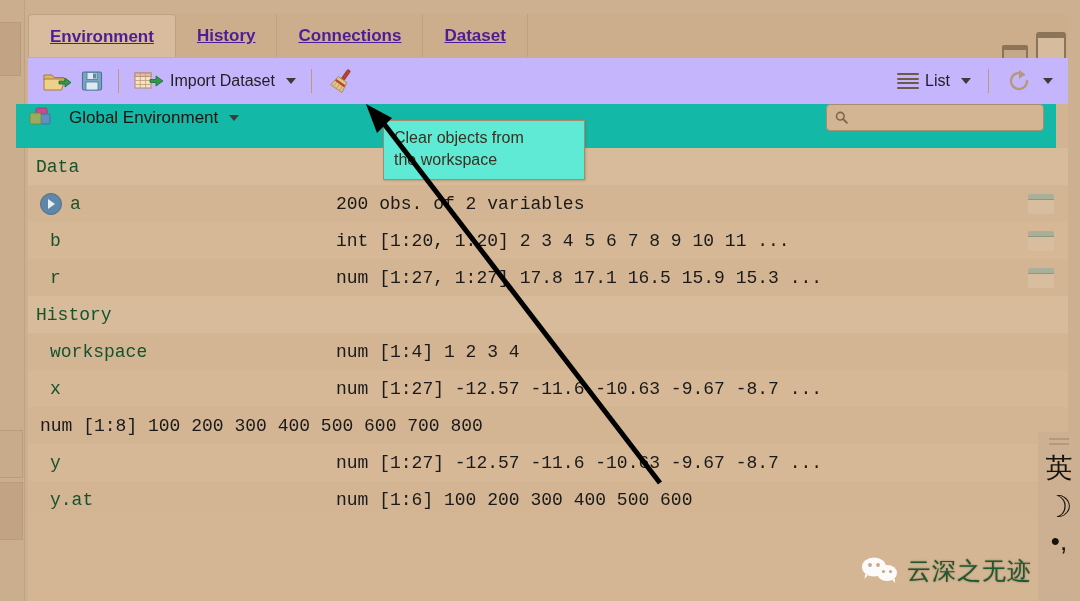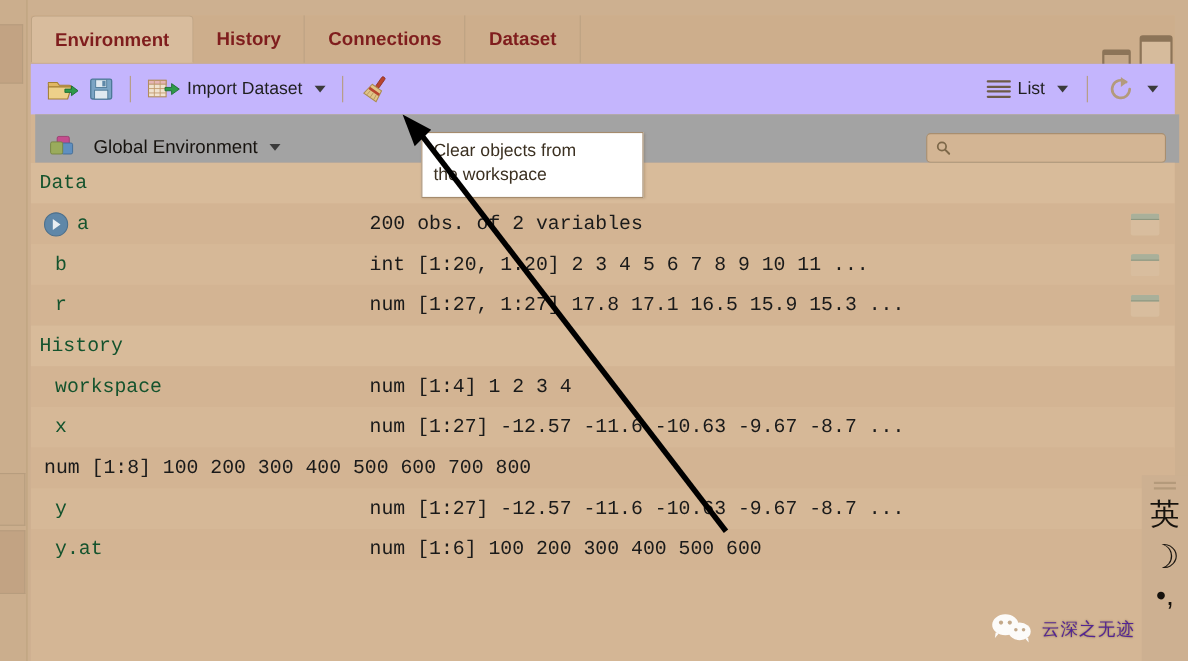--- a/index.html
+++ b/index.html
@@ -60,25 +60,26 @@
     border-bottom: 1px solid #b99f7f;
   }
   .tab {
     position: relative;
     float: left;
     height: 43px;
     line-height: 43px;
     padding: 0 21px;
     font-size: 17px;
     font-weight: bold;
-    color: #7f1d1d;
+    color: #4c1d95;
     border-right: 1px solid #bca283;
     box-sizing: border-box;
     cursor: pointer;
     white-space: nowrap;
+    text-decoration: underline;
   }
   .tab.active {
     background: #d8bc9d;
     border-top: 1px solid #bca283;
     border-left: 1px solid #bca283;
     border-right: 1px solid #bca283;
     border-top-left-radius: 4px;
     border-top-right-radius: 4px;
   }
 
@@ -161,29 +162,29 @@
   .hamburger i {
     display: block;
     height: 2px;
     background: #6d5b46;
     border-radius: 1px;
   }
 
   
   #envrow {
     position: absolute;
-    left: 32px;
+    left: 16px;
     top: 104px;
     width: 1040px;
     height: 44px;
-    background: #a3a3a3;
+    background: #14b8a6;
     border-bottom: 1px solid #bda party;
     box-sizing: border-box;
     display: flex;
-    align-items: flex-end;
+    align-items: flex-start;
     padding: 0 12px;
   }
   #env-label {
     font-size: 17px;
     color: #17130f;
     margin-left: 9px;
   }
   #searchbox {
     margin-left: auto;
     width: 218px;
@@ -298,21 +299,21 @@
     border-bottom: 1px solid #8f977f;
   }
 
   
   #tooltip {
     position: absolute;
     left: 383px;
     top: 120px;
     width: 180px;
     padding: 6px 10px 8px 10px;
-    background: #ffffff;
+    background: #5eead4;
     border: 1px solid #a58b6d;
     font-size: 16px;
     line-height: 22px;
     color: #3b3021;
     z-index: 40;
     box-shadow: 1px 1px 2px rgba(90,70,45,0.25);
   }
 
   
   #arrow {
@@ -369,22 +370,22 @@
     position: absolute;
     right: 48px;
     bottom: 14px;
     display: flex;
     align-items: center;
     gap: 8px;
     z-index: 45;
     opacity: 0.95;
   }
   #watermark .wm-text {
-    font-size: 16px;
-    color: #4c1d95;
+    font-size: 24px;
+    color: #14532d;
     text-shadow: 0 0 2px rgba(120,95,60,0.9);
     font-family: "DejaVu Sans", sans-serif;
     letter-spacing: 1px;
   }
 </style>
 </head>
 <body>
 
 <div id="root">
 

